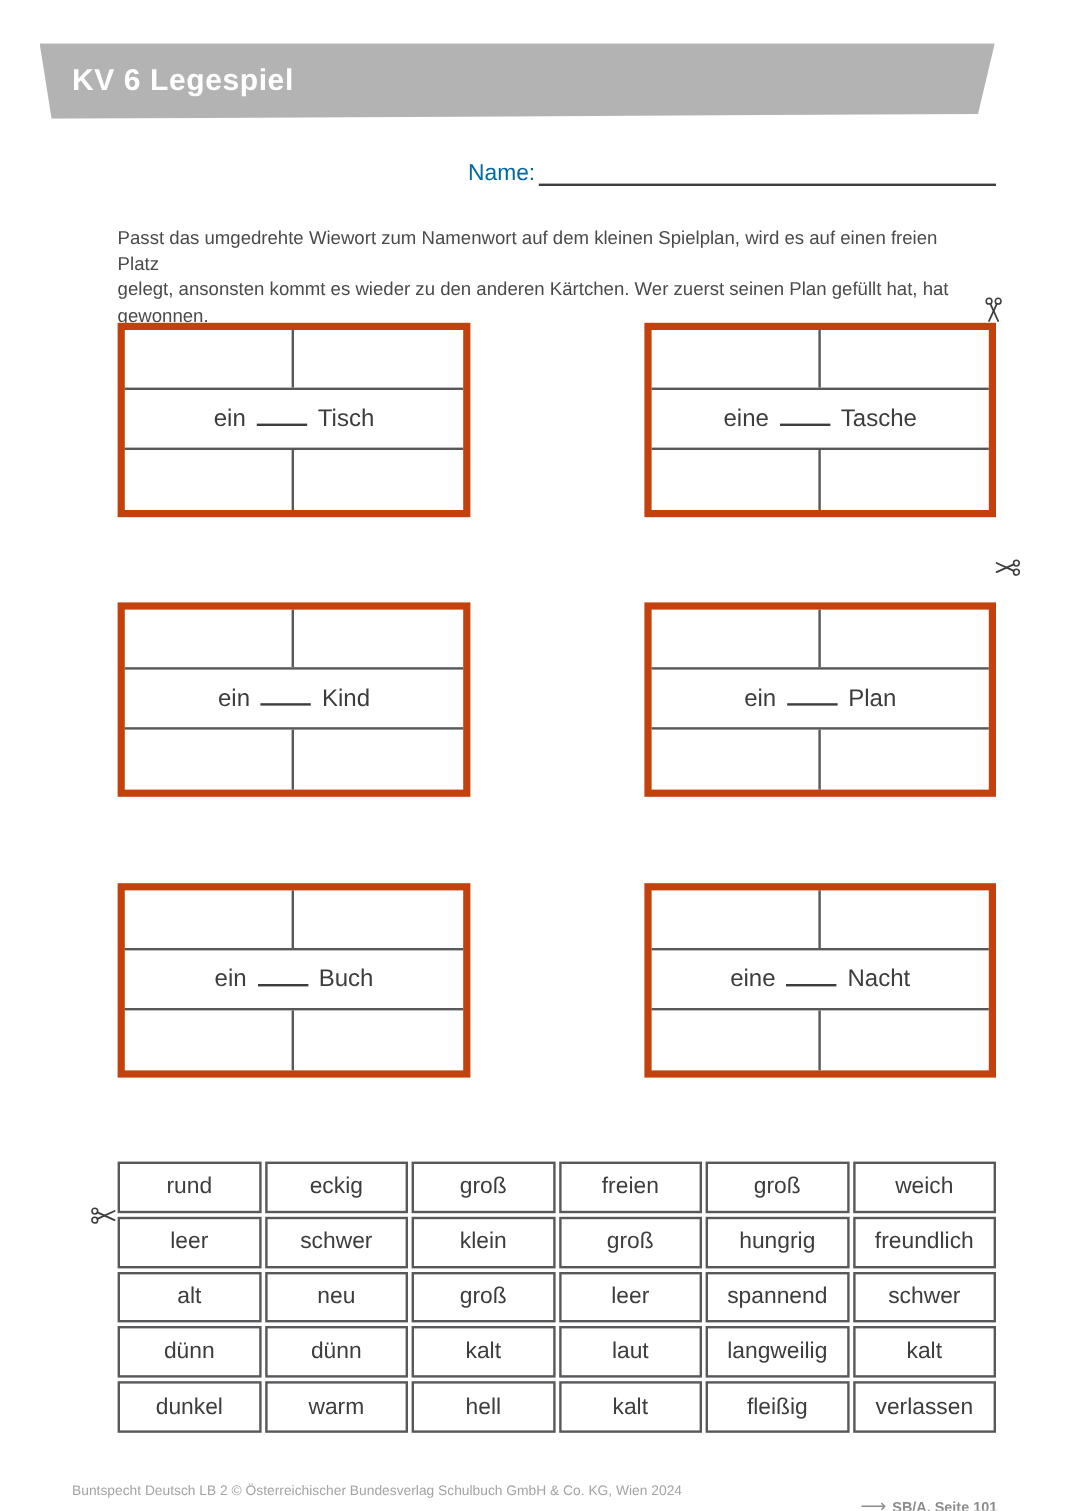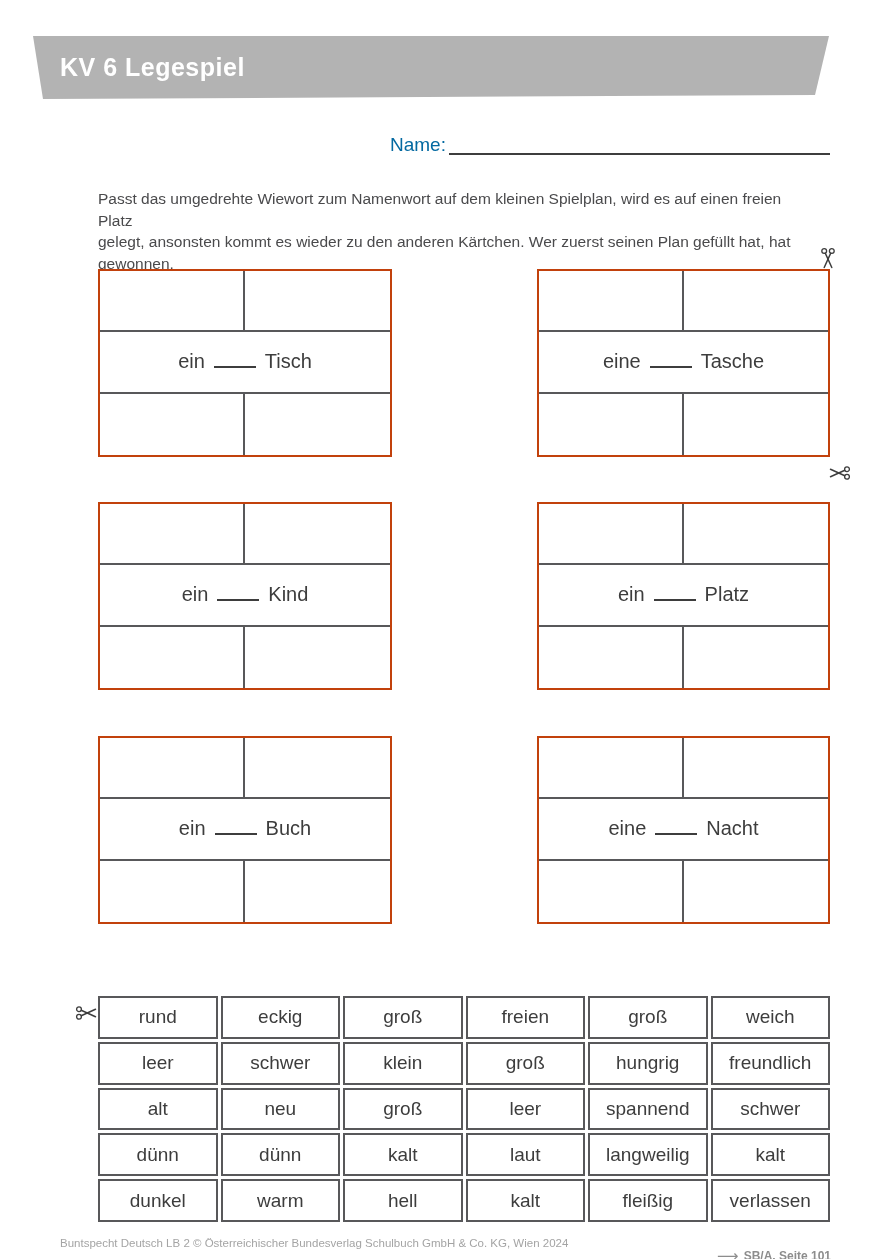--- a/index.html
+++ b/index.html
@@ -36,22 +36,22 @@
   }
 
   
   .instructions {
     position: absolute; left: 98px; top: 152px; width: 716px;
     font-size: 15.5px; line-height: 21.5px; color: #4a4a4c;
   }
 
   
   .board {
-    position: absolute; width: 294px; height: 188px;
-    border: 2px solid #c2410c; background: #ffffff;
+    position: absolute; width: 294px; height: 162px;
+    border: 6px solid #c2410c; background: #ffffff;
     display: grid; grid-template-rows: 1fr 1fr 1fr;
   }
   .board-row {
     display: grid; grid-template-columns: 1fr 1fr;
   }
   .board-row.top, .board-label-row { border-bottom: 2px solid #58585a; }
   .board-cell.left { border-right: 2px solid #58585a; }
   .board-label-row {
     display: flex; align-items: center; justify-content: center;
   }
@@ -74,21 +74,21 @@
 
   
   .scissors { position: absolute; width: 22px; height: 16px; }
   .scissors svg { display: block; width: 100%; height: 100%; }
   #scissors-top    { left: 817px; top: 214px; transform: rotate(90deg); }
   #scissors-right1 { left: 829px; top: 429px; transform: scaleX(-1); }
   #scissors-left   { left: 75px;  top: 969px; }
 
   
   .word-table {
-    position: absolute; left: 98px; top: 960px; width: 732px; height: 226px;
+    position: absolute; left: 98px; top: 932px; width: 732px; height: 226px;
     display: grid;
     grid-template-columns: repeat(6, 1fr);
     grid-template-rows: repeat(5, 1fr);
     gap: 3px;
   }
   .word-cell {
     border: 2px solid #58585a; background: #ffffff;
     display: flex; align-items: center; justify-content: center;
     font-size: 19px; color: #3d3d3d;
   }
@@ -178,21 +178,21 @@
 
   <div class="board" id="board-3">
     <div class="board-row top">
       <div class="board-cell left"></div>
       <div class="board-cell"></div>
     </div>
     <div class="board-label-row">
       <div class="phrase">
         <span>ein</span>
         <span class="blank"></span>
-        <span>Platz</span>
+        <span>Plan</span>
       </div>
     </div>
     <div class="board-row">
       <div class="board-cell left"></div>
       <div class="board-cell"></div>
     </div>
   </div>
 
   <div class="board" id="board-4">
     <div class="board-row top">

